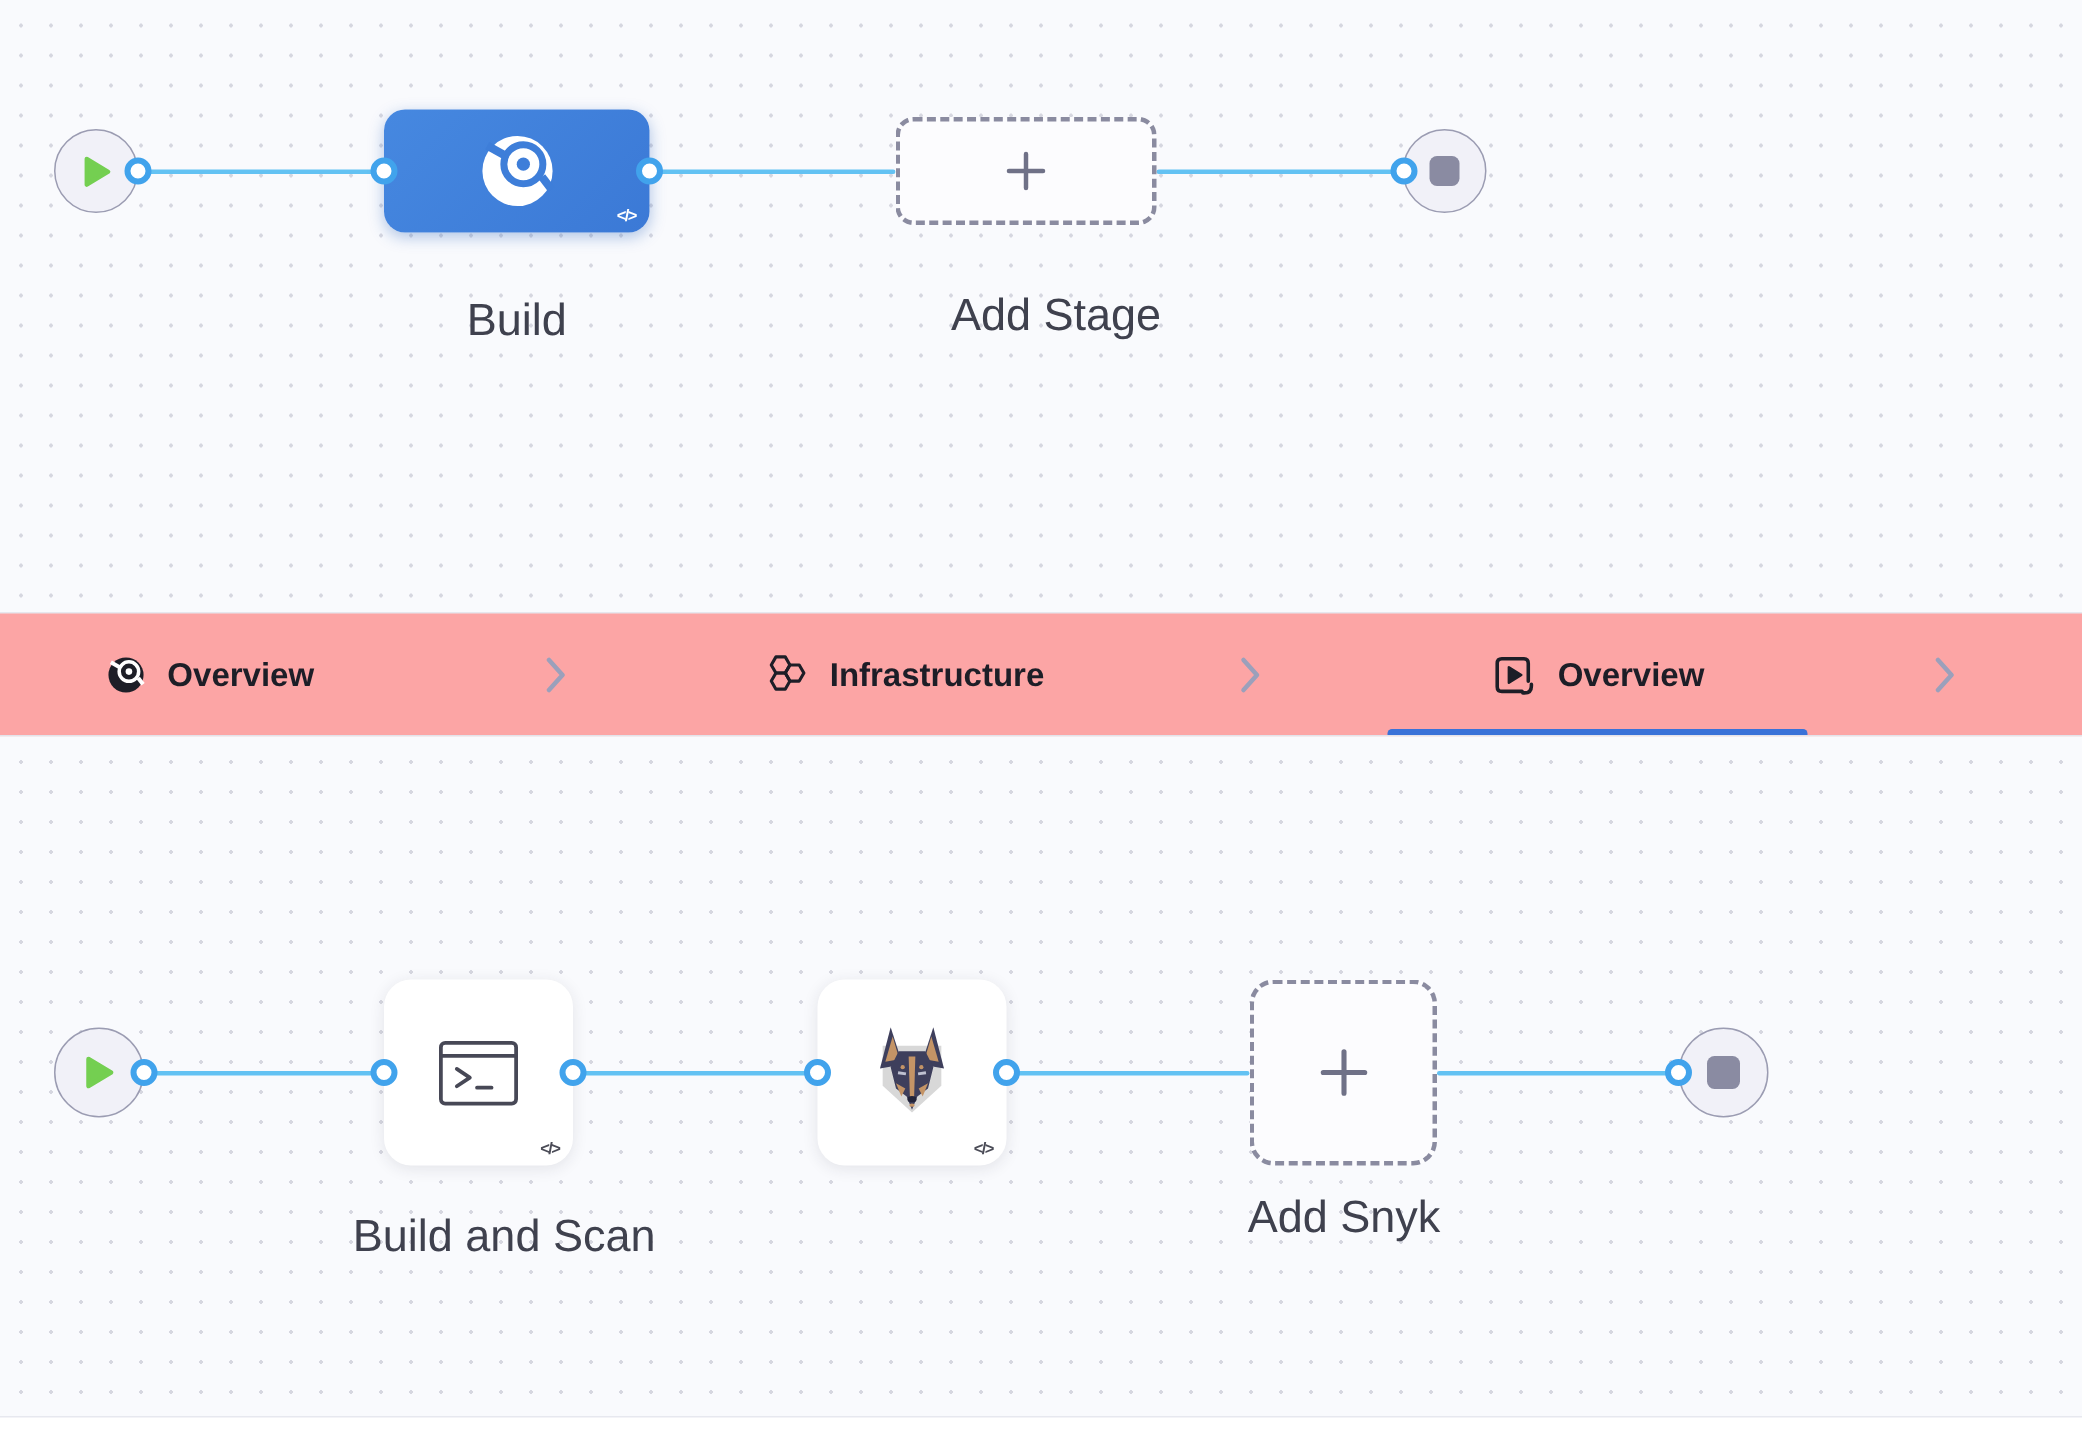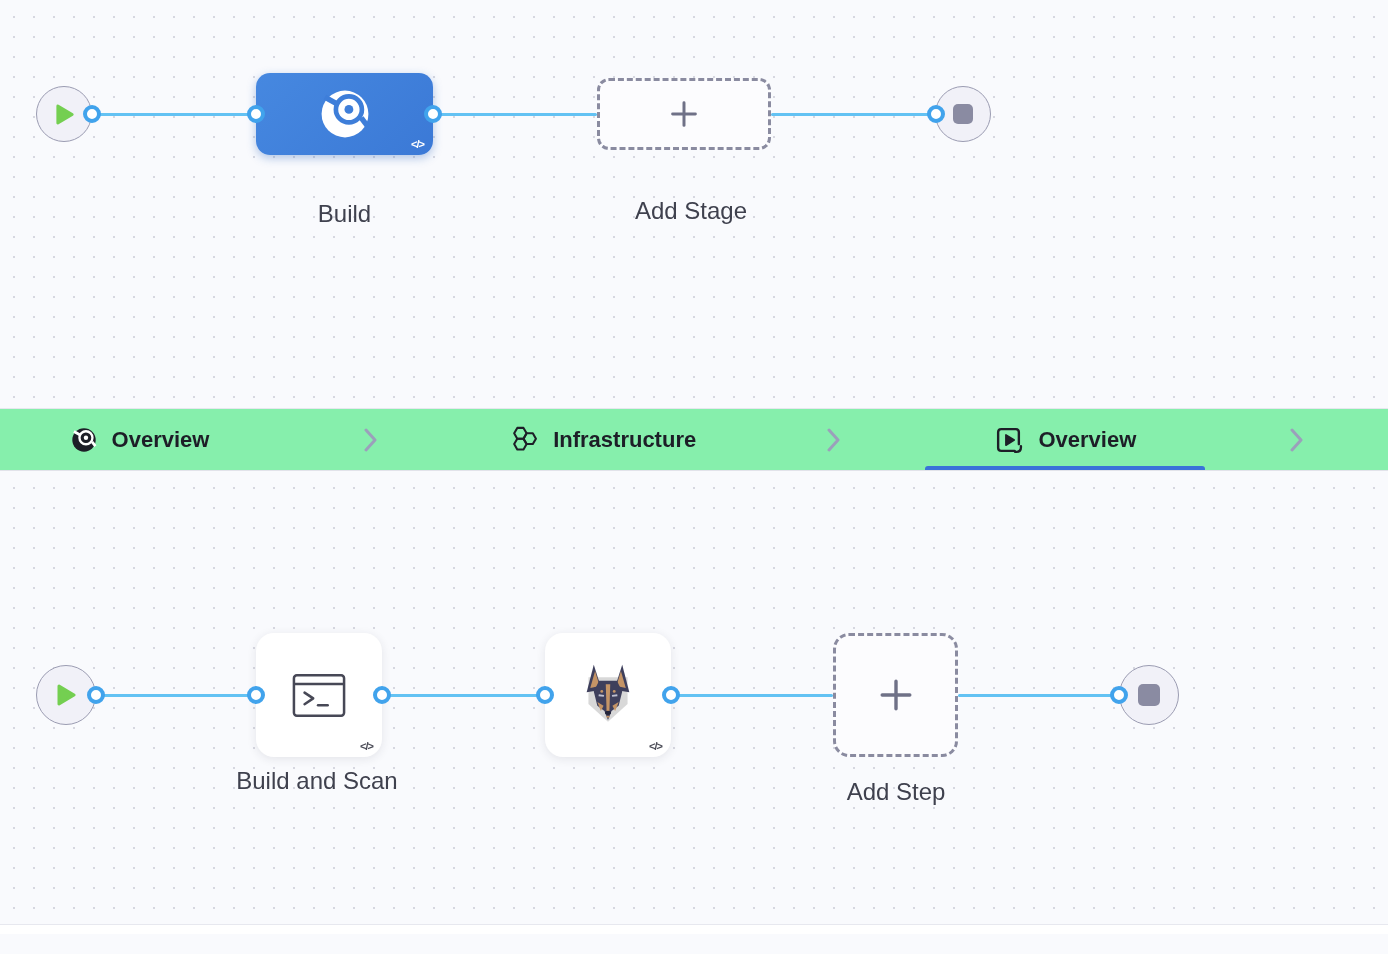--- a/index.html
+++ b/index.html
@@ -36,25 +36,25 @@
   .add-node { position:absolute; border:3px dashed #8a8ba0; background:#fcfcfe;
     display:flex; align-items:center; justify-content:center; z-index:2; cursor:pointer; }
   .add-stage { left:597px; top:78px; width:174px; height:72px; border-radius:12px; }
   .add-step  { left:833px; top:162px; width:125px; height:124px; border-radius:16px; }
 
   
   .step-card { position:absolute; top:162px; width:126px; height:124px; border-radius:18px;
     background:#ffffff; box-shadow:0 2px 10px rgba(40,41,61,.10);
     display:flex; align-items:center; justify-content:center; z-index:2; cursor:pointer; }
 
-  .node-label { position:absolute; text-align:center; font-size:24px; color:#3f414e;
+  .node-label { position:absolute; text-align:center; font-size:30px; color:#3f414e;
     line-height:42px; z-index:2; }
 
   
-  .tabbar { position:relative; height:63px; background:#86efac;
+  .tabbar { position:relative; height:83px; background:#fca5a5;
     border-top:1px solid #e6e7ee; border-bottom:1px solid #e2e3ea;
     display:flex; align-items:stretch; }
   .tab { width:280px; display:flex; align-items:center; justify-content:center;
     gap:15px; position:relative; cursor:pointer; }
   .tab-label { font-size:22px; font-weight:600; color:#1d1e27; }
   .chev { flex:1; display:flex; align-items:center; justify-content:center; }
   .tab-underline { position:absolute; left:0; right:0; bottom:0; height:4px;
     background:#3a72d8; border-radius:3px 3px 0 0; }
 
   svg { display:block; }
@@ -94,21 +94,21 @@
     <svg width="28" height="28" viewBox="0 0 32 32">
       <path d="M16 3 V29 M3 16 H29" stroke="#6f7187" stroke-width="3.4" stroke-linecap="round" fill="none"></path>
     </svg>
   </div>
 
   <div class="term-node" style="left:935px; top:86px; width:56px; height:56px;">
     <div class="end-square" style="width:20px; height:20px;"></div>
   </div>
 
   <div class="node-label" style="left:256px; top:193px; width:177px;">Build</div>
-  <div class="node-label" style="left:604px; top:190px; width:174px;">Add Stage</div>
+  <div class="node-label" style="left:617px; top:190px; width:174px;">Add Stage</div>
 </div>
 
 <div class="tabbar">
 
   <div class="tab">
     <svg width="26" height="26" viewBox="0 0 40 40">
       <circle cx="20" cy="20" r="18" fill="#1d1e27"></circle>
       <circle cx="23" cy="16.5" r="10" fill="none" stroke="#ffffff" stroke-width="3.6"></circle>
       <circle cx="23" cy="16.5" r="3.4" fill="#ffffff"></circle>
       <line x1="4.5" y1="7" x2="13.5" y2="12" stroke="#ffffff" stroke-width="4.2"></line>
@@ -216,17 +216,17 @@
   <div class="add-node add-step">
     <svg width="34" height="34" viewBox="0 0 32 32">
       <path d="M16 3 V29 M3 16 H29" stroke="#6f7187" stroke-width="3.2" stroke-linecap="round" fill="none"></path>
     </svg>
   </div>
 
   <div class="term-node" style="left:1119px; top:194px; width:60px; height:60px;">
     <div class="end-square" style="width:22px; height:22px;"></div>
   </div>
 
-  <div class="node-label" style="left:197px; top:289px; width:240px;">Build and Scan</div>
-  <div class="node-label" style="left:776px; top:300px; width:240px;">Add Step</div>
+  <div class="node-label" style="left:197px; top:313px; width:240px;text-align:right;">Build and Scan</div>
+  <div class="node-label" style="left:776px; top:300px; width:240px;">Add Snyk</div>
 </div>
 
 <div class="footer-strip"></div>
 
 </body></html>

